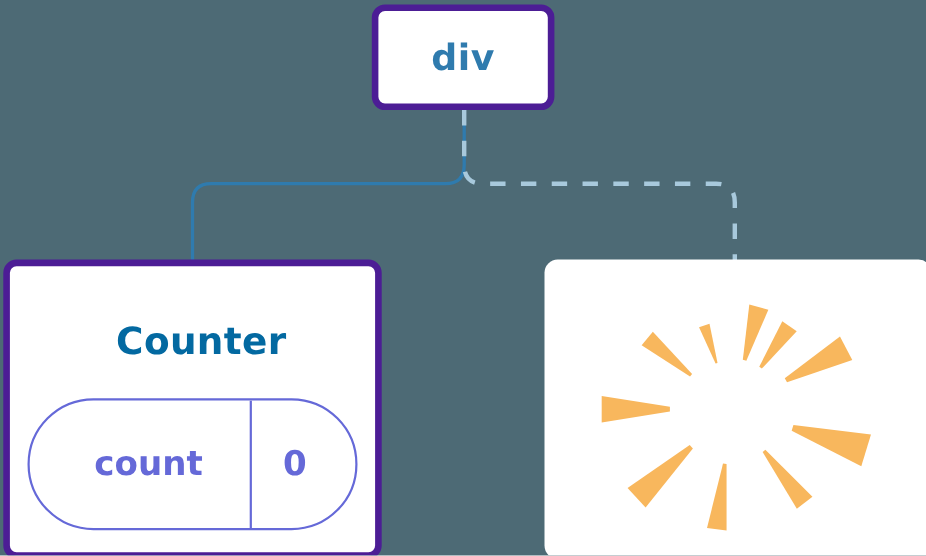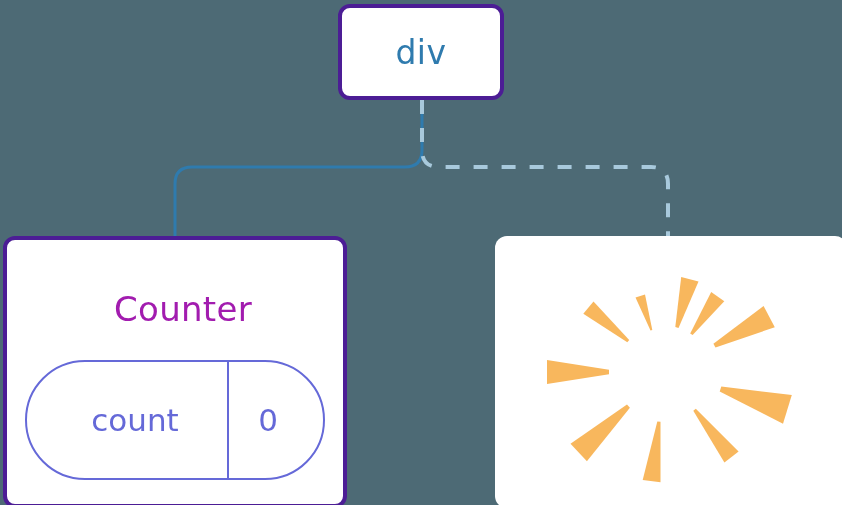--- a/index.html
+++ b/index.html
@@ -28,21 +28,22 @@
 
   
   .node {
     position: absolute;
     background: #ffffff;
     border-radius: 12px;
     z-index: 2;
     box-sizing: border-box;
   }
   .node.bordered {
-    border: 4px solid #4c1d95;
+    border: 6px solid #4c1d95;
+    font-weight: bold;
   }
 
   
   #node-div {
     left: 338px;
     top: 4px;
     width: 166px;
     height: 96px;
     display: flex;
     align-items: center;
@@ -59,21 +60,21 @@
   #node-counter {
     left: 3px;
     top: 236px;
     width: 344px;
     height: 272px;
     display: flex;
     flex-direction: column;
     align-items: center;
   }
   .node-title-counter {
-    color: #a21caf;
+    color: #0369a1;
     font-size: 34px;
     line-height: 1;
     margin-top: 52px;
     letter-spacing: 0.3px;
     margin-left: 16px;
   }
 
   
   .state-pill {
     margin-top: 34px;

